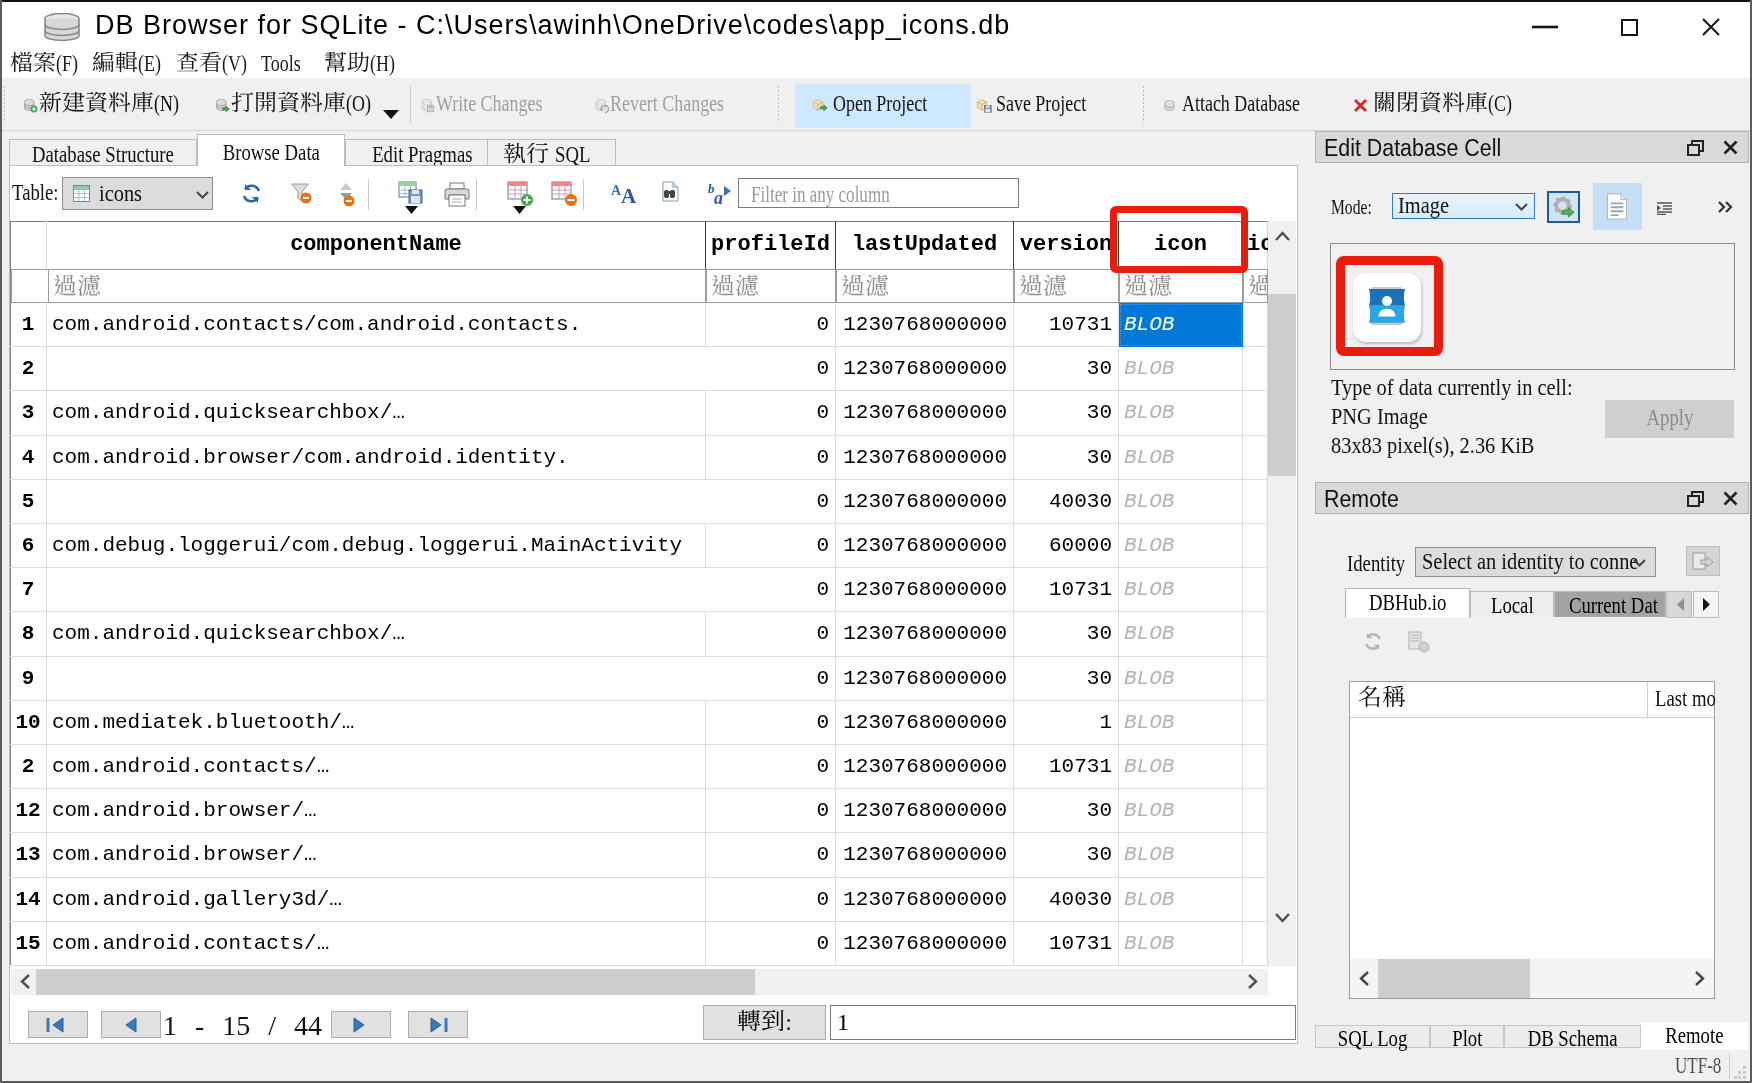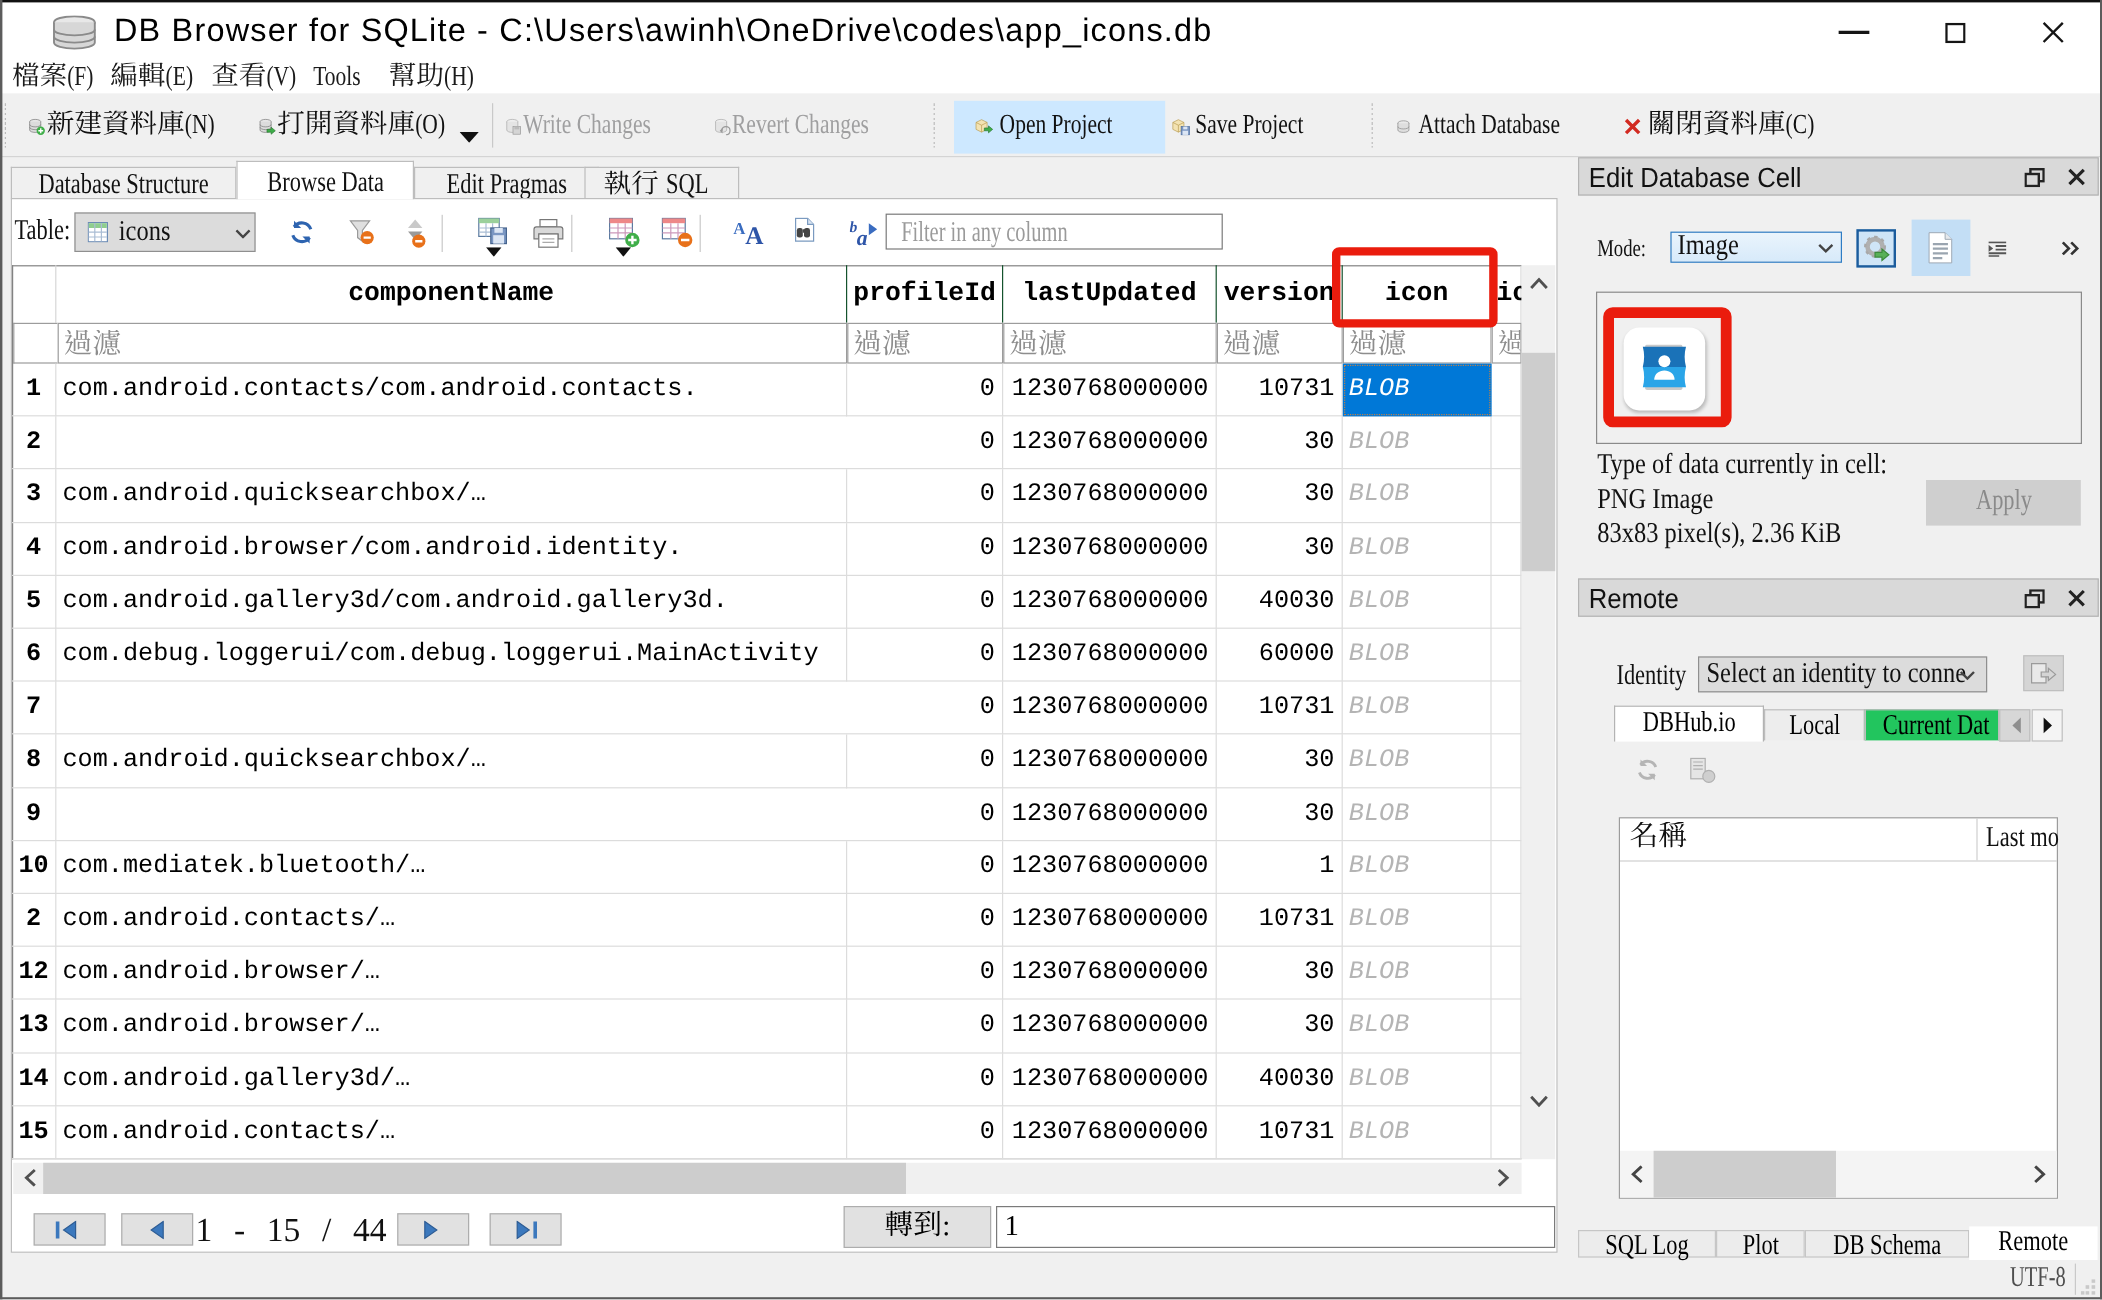--- a/index.html
+++ b/index.html
@@ -424,21 +424,20 @@
         <div class="dnum">4</div>
         <div class="dc" style="left:37px;width:659px;padding-left:5px">com.android.browser/com.android.identity.</div>
         <div class="dc num" style="left:696px;width:130px;padding-right:6px">0</div>
         <div class="dc num" style="left:826px;width:178px;padding-right:6px">1230768000000</div>
         <div class="dc num" style="left:1004px;width:105px;padding-right:6px">30</div>
         <div class="dc blob" style="left:1109px;width:124px;padding-left:5px">BLOB</div>
         <div class="dc" style="left:1233px;width:25px;border-right:none"></div>
       </div>
       <div class="drow" style="top:258.8px">
         <div class="dnum">5</div>
-        <div class="dc" style="left:37px;width:659px;padding-left:5px">com.android.gallery3d/com.android.gallery3d.</div>
         <div class="dc num" style="left:696px;width:130px;padding-right:6px">0</div>
         <div class="dc num" style="left:826px;width:178px;padding-right:6px">1230768000000</div>
         <div class="dc num" style="left:1004px;width:105px;padding-right:6px">40030</div>
         <div class="dc blob" style="left:1109px;width:124px;padding-left:5px">BLOB</div>
         <div class="dc" style="left:1233px;width:25px;border-right:none"></div>
       </div>
       <div class="drow" style="top:303.0px">
         <div class="dnum">6</div>
         <div class="dc" style="left:37px;width:659px;padding-left:5px">com.debug.loggerui/com.debug.loggerui.MainActivity</div>
         <div class="dc num" style="left:696px;width:130px;padding-right:6px">0</div>
@@ -637,21 +636,21 @@
       <path d="M1 1l5.5 5.5L12 1" fill="none" stroke="#444" stroke-width="2"></path>
     </svg>
 </div>
 <div class="abs" style="left:1686px;top:546px;width:34px;height:30px;background:#d5d5d5;border:1px solid #bfbfbf"><svg width="22" height="20" viewBox="0 0 22 20" style="margin:4px 5px">
       <path d="M1 2h12v16H1z" fill="#e9e9e9" stroke="#9a9a9a"></path>
       <path d="M9 9h6V6l6 5-6 5v-3H9z" fill="#d5d5d5" stroke="#9a9a9a"></path>
     </svg></div>
 
 <div class="abs" style="left:1345px;top:588px;width:125px;height:30px;background:#fff;border:1px solid #b3b3b3;border-bottom:none;text-align:center;font-size:24px;z-index:2"><span class="tc">DBHub.io</span></div>
 <div class="abs" style="left:1470px;top:591px;width:84px;height:26px;background:#ededed;border:1px solid #bdbdbd;border-bottom:none;text-align:center;font-size:24px"><span class="tc">Local</span></div>
-<div class="abs" style="left:1554px;top:591px;width:112px;height:26px;background:#22c55e;border:1px solid #bdbdbd;border-bottom:none;font-size:24px;overflow:hidden"><span class="t" style="margin-left:14px">Current Dat</span></div>
+<div class="abs" style="left:1554px;top:591px;width:112px;height:26px;background:#a3a3a3;border:1px solid #bdbdbd;border-bottom:none;font-size:24px;overflow:hidden"><span class="t" style="margin-left:14px">Current Dat</span></div>
 <div class="abs" style="left:1666px;top:591px;width:26px;height:27px;background:#d7d7d7;border:1px solid #bdbdbd">
     <svg style="position:absolute;left:7px;top:5px" width="11" height="15">
       <path d="M10 1L3 7.5 10 14" fill="#8f8f8f"></path>
     </svg>
   </div>
 <div class="abs" style="left:1693px;top:591px;width:26px;height:27px;background:#f4f4f4;border:1px solid #bdbdbd">
     <svg style="position:absolute;left:8px;top:5px" width="11" height="15">
       <path d="M1 1l7 6.5L1 14" fill="#111"></path>
     </svg>
   </div>

